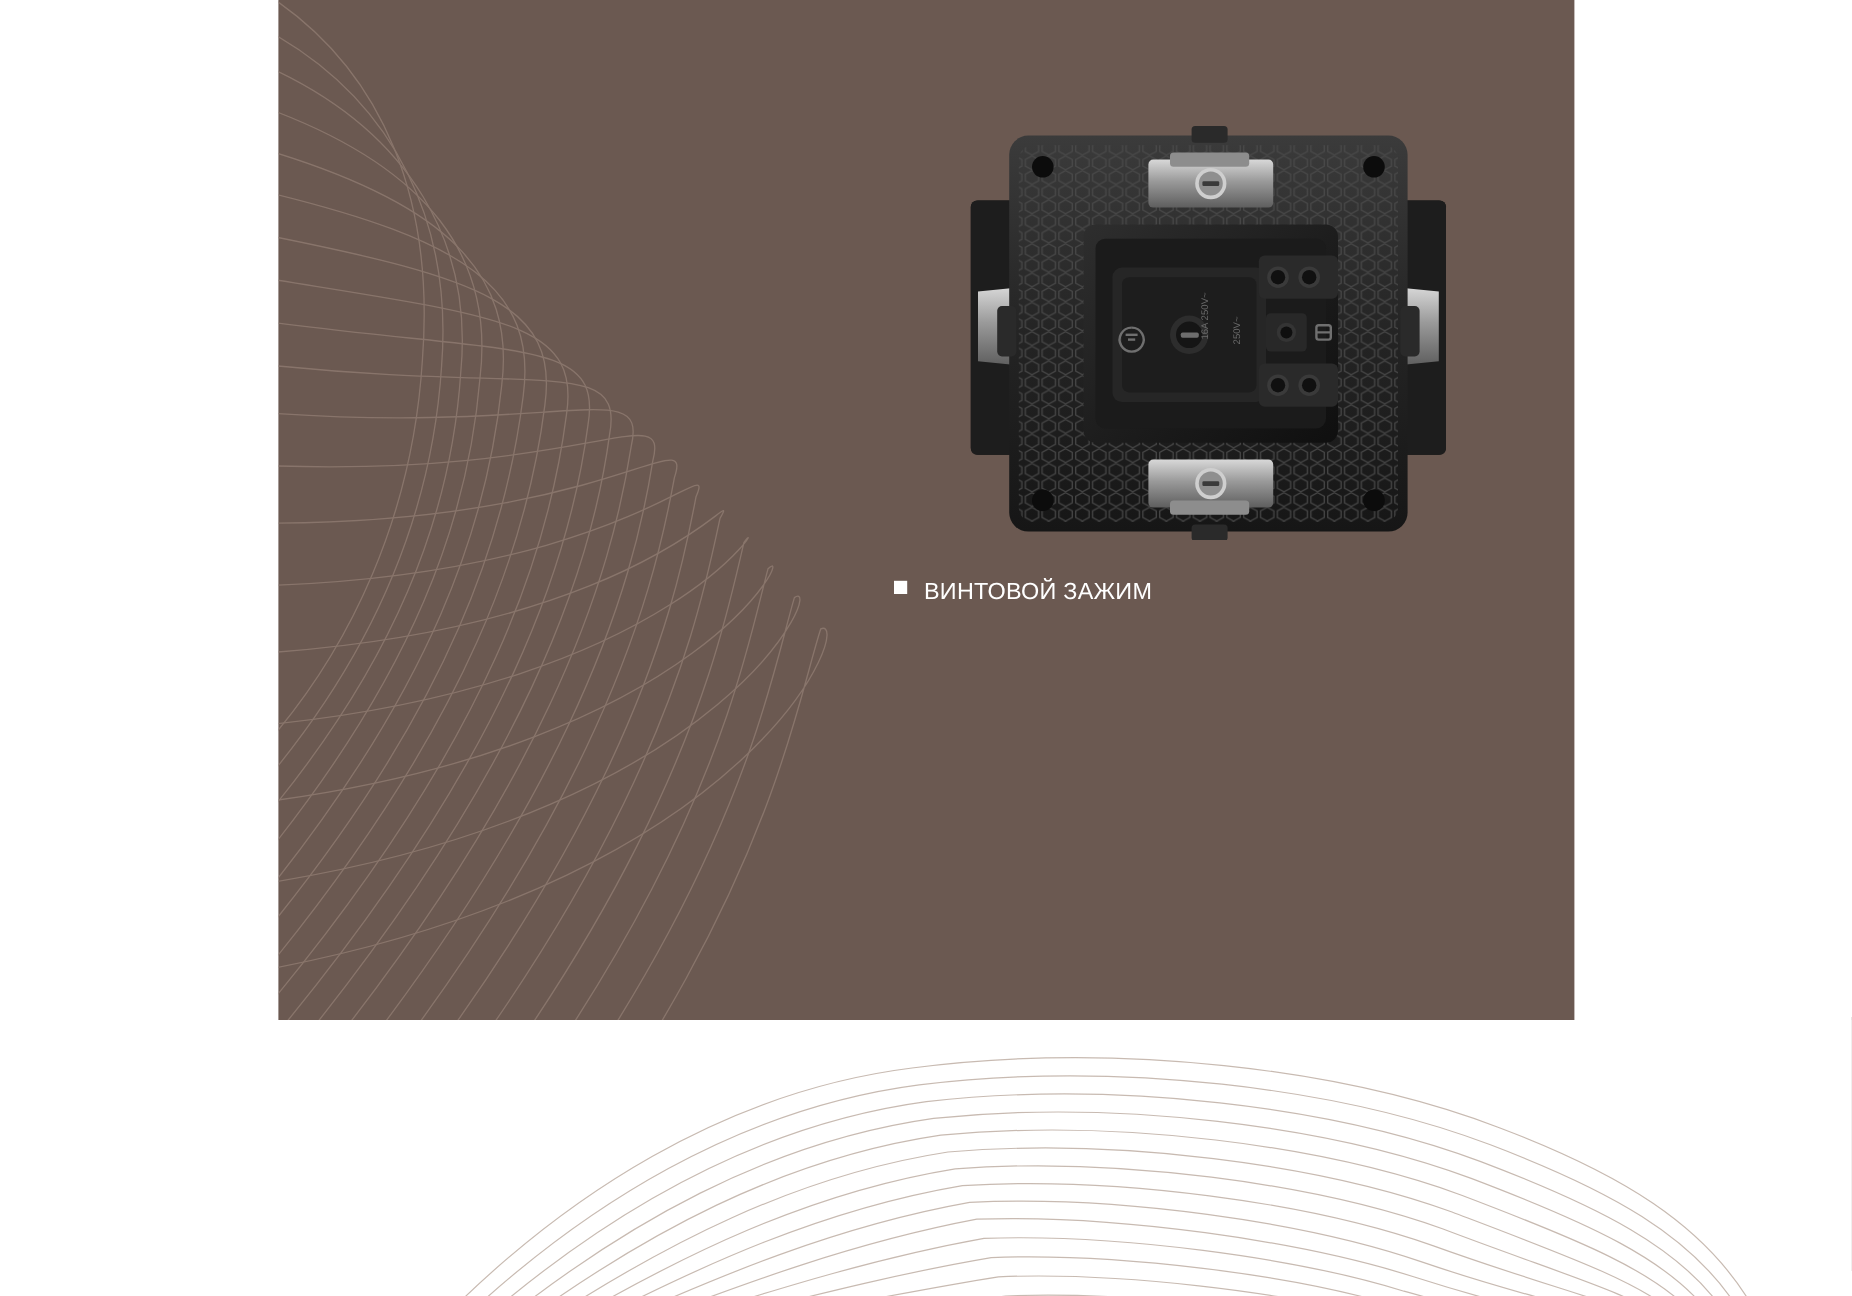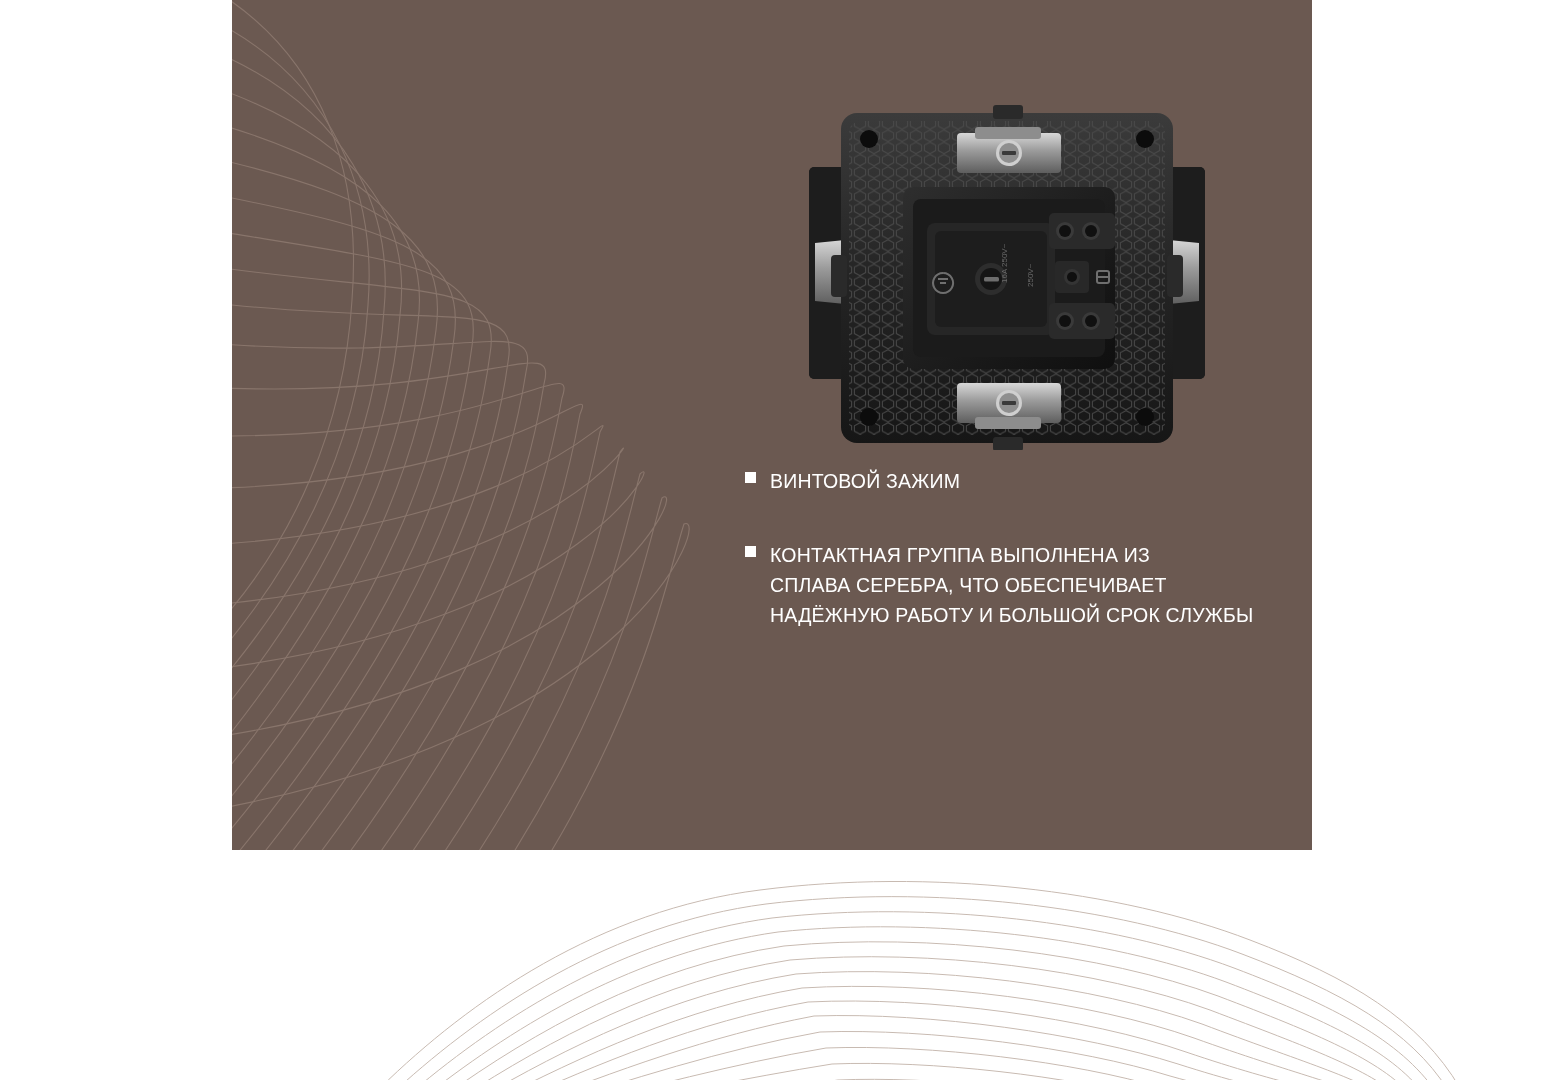--- a/index.html
+++ b/index.html
@@ -39,21 +39,21 @@
     left: 565px;
     top: 105px;
     width: 420px;
     height: 345px;
   }
 
   
   #feature-list {
     position: absolute;
     left: 513px;
-    top: 466px;
+    top: 478px;
     width: 720px;
   }
   .feature-item {
     display: flex;
     align-items: flex-start;
     margin-bottom: 44px;
   }
   .feature-bullet {
     width: 11px;
     height: 11px;
@@ -225,26 +225,20 @@
         <path d="M300,172 h12"></path>
       </g>
     </g>
   </svg>
 
   <div id="feature-list">
     <div class="feature-item">
       <span class="feature-bullet"></span>
       <span class="feature-text">ВИНТОВОЙ ЗАЖИМ</span>
     </div>
-    <div class="feature-item">
-      <span class="feature-bullet"></span>
-      <span class="feature-text">КОНТАКТНАЯ ГРУППА ВЫПОЛНЕНА ИЗ
-СПЛАВА СЕРЕБРА, ЧТО ОБЕСПЕЧИВАЕТ
-НАДЁЖНУЮ РАБОТУ И БОЛЬШОЙ СРОК СЛУЖБЫ</span>
-    </div>
   </div>
 </div>
 
 <div id="bottom-band">
   <svg class="topo-bottom" viewBox="0 0 1543 230" preserveAspectRatio="none">
     <g fill="none" stroke="#bdae a4" stroke-width="1" opacity="0.9">
       <g stroke="#c2b3a9">
         <path d="M380,238 C470,150 600,60 760,40 C930,18 1120,40 1250,90 C1350,128 1420,170 1460,238"></path>
         <path d="M396,240 C486,158 612,74 766,54 C930,34 1116,56 1242,104 C1342,142 1410,180 1448,240"></path>
         <path d="M412,242 C502,166 624,88 772,68 C930,50 1112,72 1234,118 C1334,156 1400,190 1436,242"></path>

